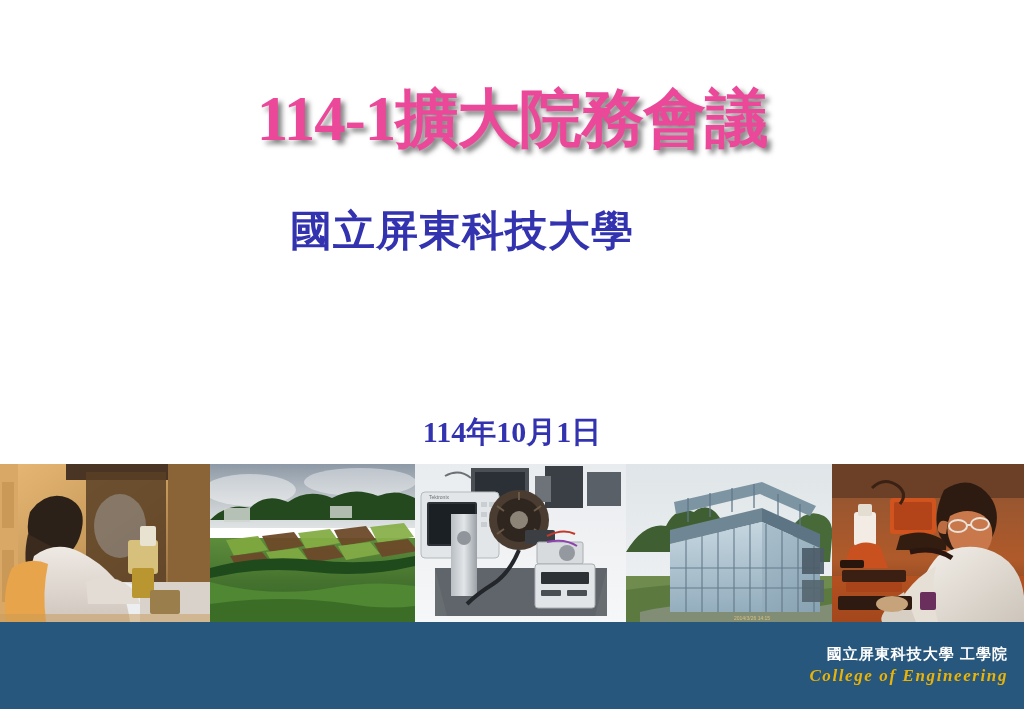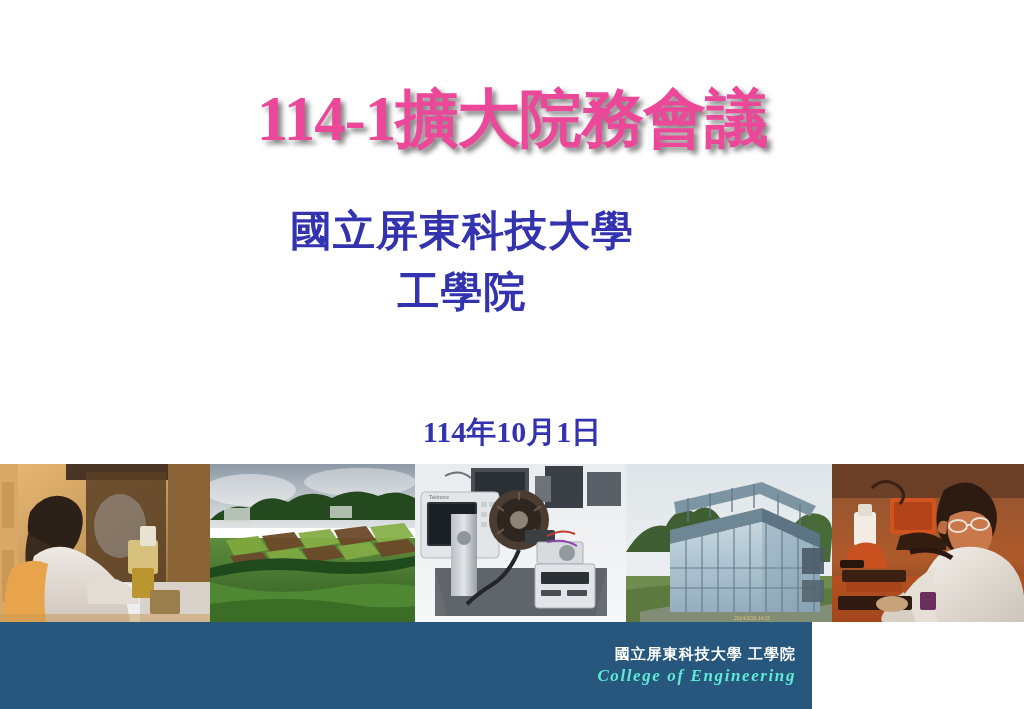--- a/index.html
+++ b/index.html
@@ -98,21 +98,21 @@
   .p2 { width: 205px; }
   .p3 { width: 211px; }
   .p4 { width: 206px; }
   .p5 { width: 192px; }
 
   
   .footer-band {
     position: absolute;
     left: 0;
     top: 622px;
-    width: 812px;
+    width: 1024px;
     height: 87px;
     background: #27577c;
   }
   .footer-text {
     position: absolute;
     right: 16px;
     top: 22px;
     text-align: right;
     color: #ffffff;
   }
@@ -125,36 +125,35 @@
     color: #ffffff;
     white-space: nowrap;
   }
   .footer-en {
     font-family: "Liberation Serif", "DejaVu Serif", serif;
     font-style: italic;
     font-weight: bold;
     font-size: 17px;
     letter-spacing: 1.6px;
     line-height: 24px;
-    color: #5eead4;
+    color: #eab308;
     white-space: nowrap;
   }
 </style>
 </head>
 <body>
 
 <div class="slide">
 
   <div class="title-block">
     <div class="slide-title">114-1擴大院務會議</div>
   </div>
 
   <div class="subtitle-block">
     <div class="subtitle-line">國立屏東科技大學</div>
-    <div class="subtitle-line">工學院</div>
   </div>
 
   <div class="date-block">
     <div class="date-text">114年10月1日</div>
   </div>
 
   <div class="photo-strip">
 
     <div class="photo p1">
       <svg viewBox="0 0 210 158" preserveAspectRatio="none" aria-hidden="true">

